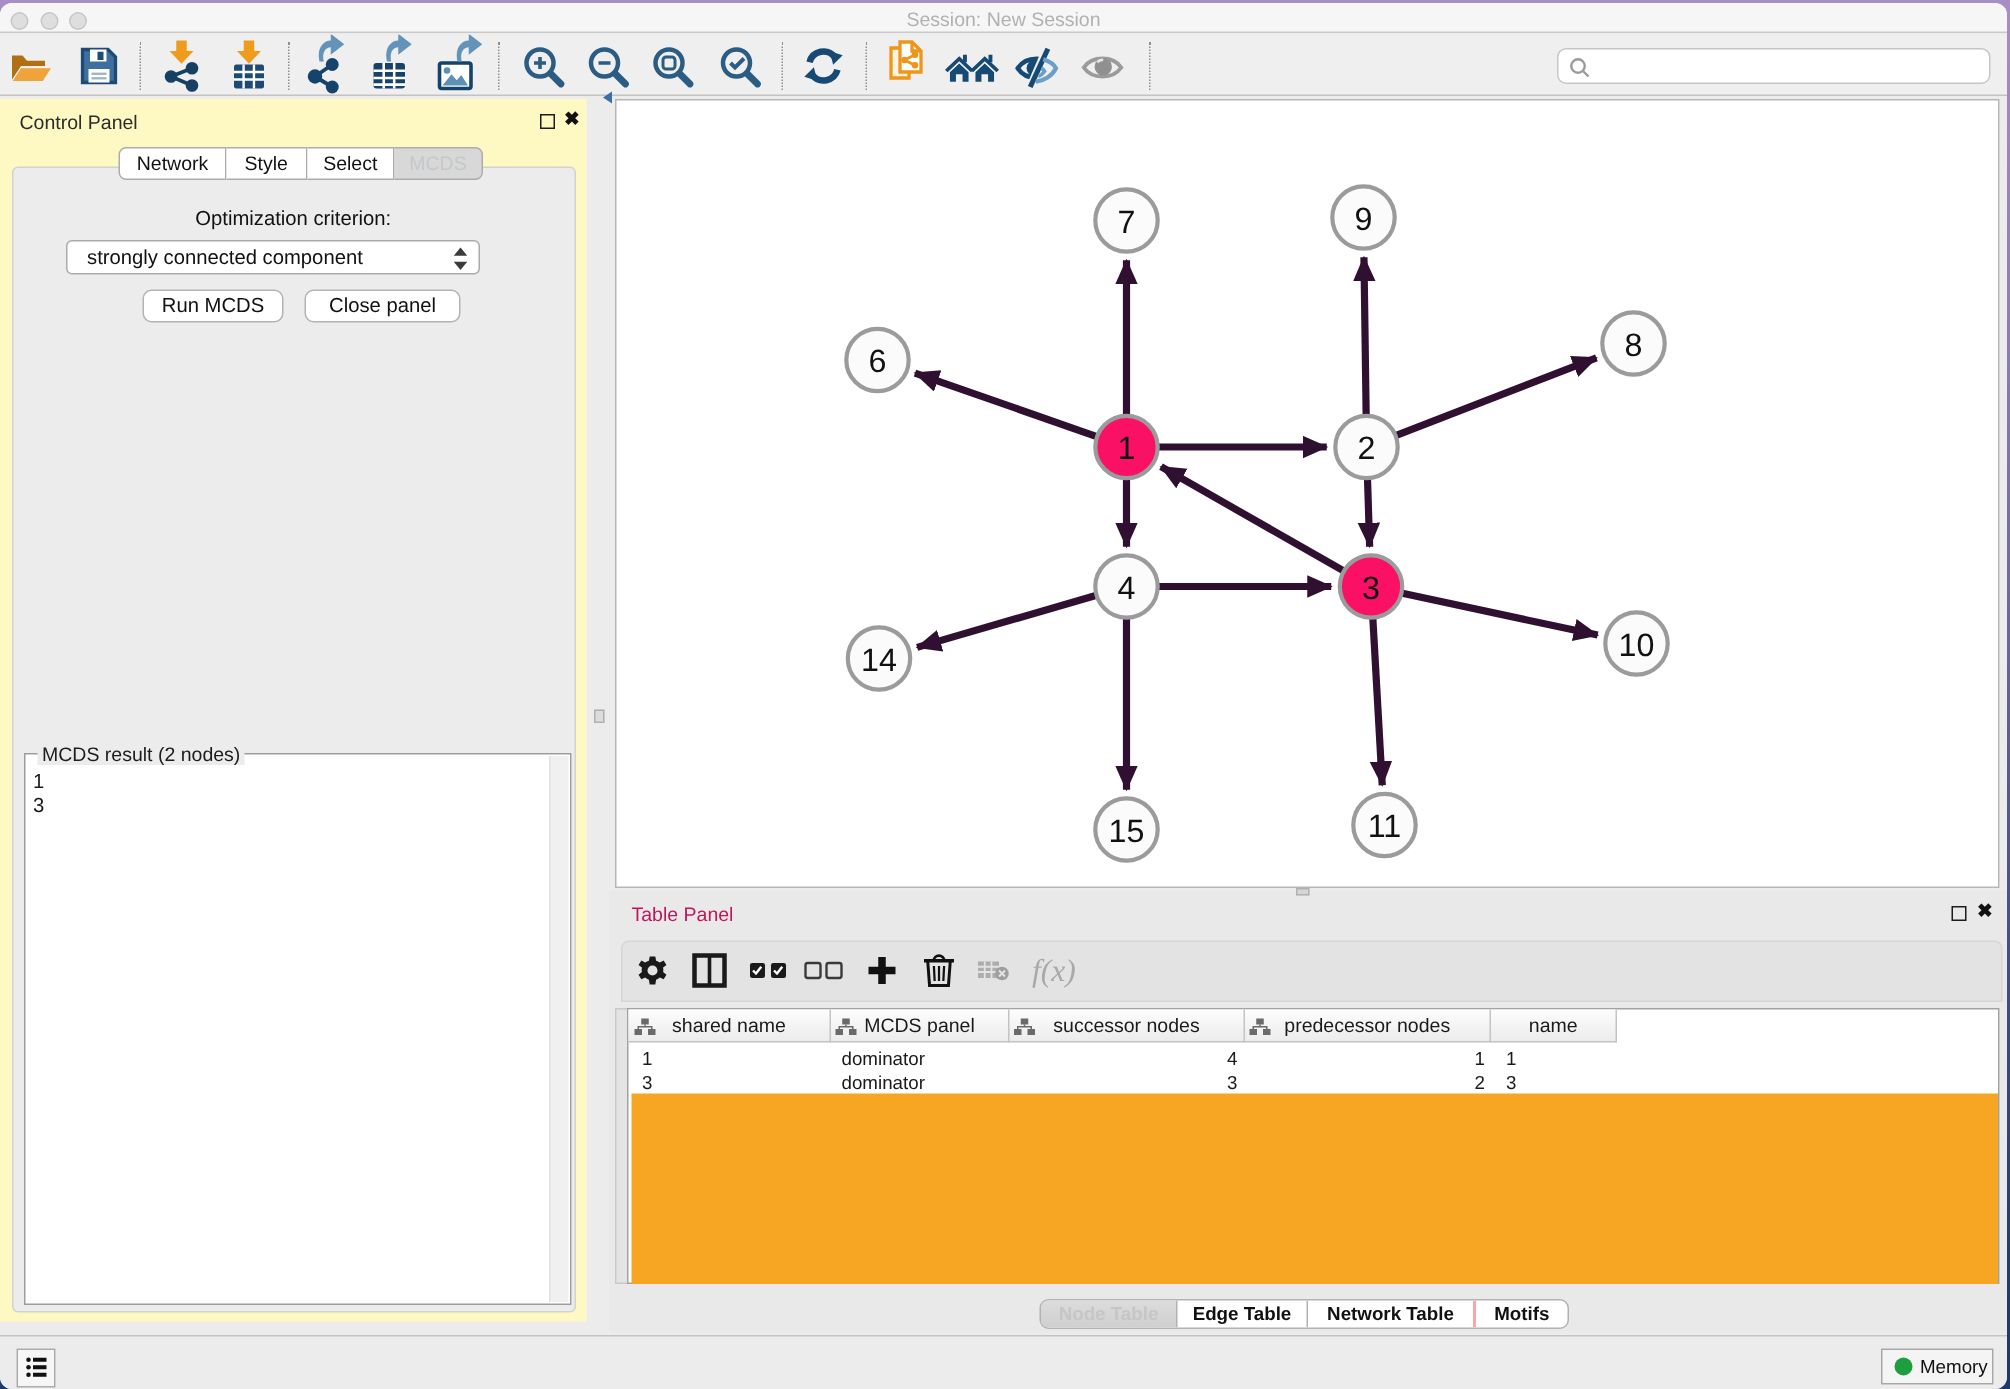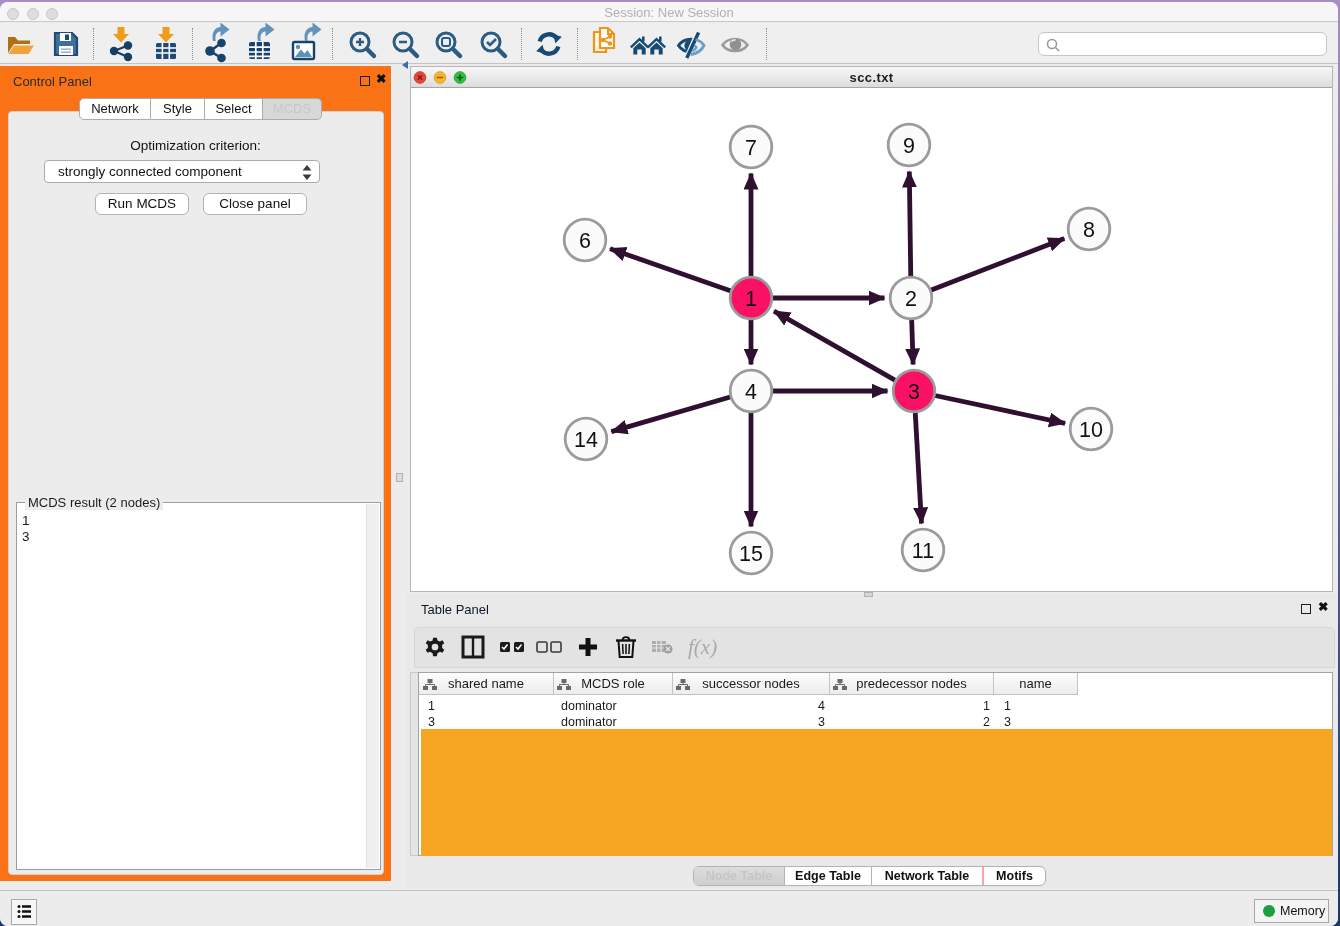--- a/index.html
+++ b/index.html
@@ -17,21 +17,21 @@
   font-size:13px; color:#b1b1b1; }
 
 #toolbar { position:absolute; left:0; top:21px; width:1338px; height:41px;
   background:#efefef; border-bottom:1px solid #c3c3c3; }
 .tsep { position:absolute; top:5px; height:32px; width:0;
   border-left:1px dotted #8f8f8f; }
 #search { position:absolute; left:1038px; top:9px; width:289px; height:24px;
   background:#fff; border:1px solid #c6c6c6; border-radius:6px; }
 
 #controlpanel { position:absolute; left:0; top:64px; width:391px; height:815px;
-  background:#f97316; }
+  background:#fef9c3; }
 #cp-inner { position:absolute; left:8px; top:45px; width:376px; height:764px;
   background:#ececec; border:1px solid #d2d2d2; border-radius:4px; }
 .cptab { position:absolute; top:32px; height:22px; background:#fff;
   border:1px solid #acacac; font-size:13px; color:#111; text-align:center;
   line-height:20px; z-index:3; }
 #netwin { position:absolute; left:410px; top:64px; width:923px; height:526px;
   background:#fff; border:1px solid #b6b6b6; }
 #nettitle { position:absolute; left:0; top:0; width:921px; height:21px;
   background:linear-gradient(180deg,#f6f6f6 0%,#ececec 45%,#dcdcdc 100%);
   border-bottom:1px solid #a5a5a5; }
@@ -229,31 +229,20 @@
     </div>
     <div style="position:absolute;left:95px;top:127px;width:94px;height:22px;background:#fff;border:1px solid #b3b3b3;border-radius:6px;text-align:center;font-size:13.5px;color:#111;line-height:20px;">Run MCDS</div>
     <div style="position:absolute;left:203px;top:127px;width:104px;height:22px;background:#fff;border:1px solid #b3b3b3;border-radius:6px;text-align:center;font-size:13.5px;color:#111;line-height:20px;">Close panel</div>
 
     <div style="position:absolute;left:16px;top:436px;width:365px;height:368px;background:#fff;border:1px solid #9d9d9d;"></div>
     <div style="position:absolute;left:366px;top:438px;width:13px;height:364px;background:#f0f0f0;border-left:1px solid #e2e2e2;"></div>
     <div style="position:absolute;left:25px;top:429px;background:#ececec;padding:0 3px;font-size:13px;color:#1c1c1c;text-align:right;">MCDS result (2 nodes)</div>
     <div style="position:absolute;left:22px;top:447px;font-size:13.5px;color:#1a1a1a;line-height:16px;">1<br>3</div>
   </div>
   <div id="netwin">
-    <div id="nettitle">
-      <svg width="70" height="21" style="position:absolute;left:0;top:0;">
-        <circle cx="9" cy="10.5" r="5.8" fill="#ee4338" stroke="#c63931" stroke-width="1"></circle>
-        <path d="M 6.8 8.3 L 11.2 12.7 M 11.2 8.3 L 6.8 12.7" stroke="#7e211b" stroke-width="1.5"></path>
-        <circle cx="29" cy="10.5" r="5.8" fill="#f6b42c" stroke="#dda321" stroke-width="1"></circle>
-        <path d="M 25.8 10.5 H 32.2" stroke="#985d12" stroke-width="1.7"></path>
-        <circle cx="49" cy="10.5" r="5.8" fill="#33bf40" stroke="#2aa735" stroke-width="1"></circle>
-        <path d="M 45.8 10.5 H 52.2 M 49 7.3 V 13.7" stroke="#13560e" stroke-width="1.6"></path>
-      </svg>
-      <div style="position:absolute;top:3px;width:100%;text-align:center;font-size:13px;font-weight:bold;color:#1c1c1c;letter-spacing:0.4px;">scc.txt</div>
-    </div>
     <svg width="921" height="503" style="position:absolute;left:0;top:20px;" font-family="Liberation Sans, sans-serif">
       <defs>
         <marker id="arw" markerWidth="18" markerHeight="16" refX="16" refY="7.5" orient="auto" markerUnits="userSpaceOnUse">
           <path d="M 0 0 L 17 7.5 L 0 15 Z" fill="#301031"></path>
         </marker>
       </defs>
       <g stroke="#301031" stroke-width="4.8" marker-end="url(#arw)">
         <path d="M 340.0 192.0 L 340.0 86.5"></path>
         <path d="M 322.1 204.7 L 199.0 161.7"></path>
         <path d="M 359.0 211.0 L 473.5 211.0"></path>
@@ -292,21 +281,21 @@
         <text x="340" y="312">4</text>
         <text x="503" y="312">3</text>
         <text x="175" y="360">14</text>
         <text x="680" y="350">10</text>
         <text x="340" y="474">15</text>
         <text x="512" y="471">11</text>
       </g>
     </svg>
   </div>
   <div id="tablepanel">
-    <div style="position:absolute;left:15px;top:8px;font-size:13px;color:#0f172a;">Table Panel</div>
+    <div style="position:absolute;left:15px;top:8px;font-size:13px;color:#be185d;">Table Panel</div>
     <div style="position:absolute;left:895px;top:10px;width:10px;height:10px;border:1.6px solid #1c1c1c;"></div>
     <div style="position:absolute;left:912px;top:5px;font-size:12.5px;font-weight:bold;color:#111;">✖</div>
     <div style="position:absolute;left:458px;top:-2px;width:9px;height:5px;background:#d6d6d6;border:1px solid #b2b2b2;"></div>
 
     <div style="position:absolute;left:8px;top:33px;width:921px;height:41px;background:#e3e3e3;border:1px solid #d6d6d6;border-radius:5px 5px 0 0;"></div>
     <svg width="330" height="41" style="position:absolute;left:0;top:33px;">
 
       <g transform="translate(29,20) scale(0.93)" fill="#1a1a1a">
         <path d="M -2 -10 L 2 -10 L 2.6 -7 A 7.5 7.5 0 0 1 5.2 -5.8 L 8 -7.2 L 10 -4 L 7.6 -2.1 A 7.5 7.5 0 0 1 7.6 1 L 10 3 L 8 6.2 L 5.2 5 A 7.5 7.5 0 0 1 2.6 6.6 L 2 10 L -2 10 L -2.6 6.6 A 7.5 7.5 0 0 1 -5.2 5 L -8 6.2 L -10 3 L -7.6 1 A 7.5 7.5 0 0 1 -7.6 -2.1 L -10 -4 L -8 -7.2 L -5.2 -5.8 A 7.5 7.5 0 0 1 -2.6 -7 Z"></path>
         <circle cx="0" cy="0" r="3.6" fill="#e3e3e3"></circle>
@@ -351,21 +340,21 @@
 
       <text x="282" y="27" font-family="Liberation Serif, serif" font-style="italic" font-size="21" fill="#a9a9a9">f(x)</text>
     </svg>
 
     <div style="position:absolute;left:4px;top:78px;width:9px;height:184px;background:#e4e4e4;border:1px solid #c9c9c9;"></div>
 
     <div style="position:absolute;left:12px;top:78px;width:915px;height:184px;background:#fff;border:1px solid #a2a2a2;">
       <div style="position:absolute;left:0;top:0;width:659px;height:22px;background:linear-gradient(180deg,#fdfdfd,#ececec);border-bottom:1px solid #c2c2c2;"></div>
 
       <div class="hdrcell" style="left:0;width:135px;height:22px;line-height:22px;">shared name</div>
-      <div class="hdrcell" style="left:135px;width:119px;height:22px;line-height:22px;">MCDS role</div>
+      <div class="hdrcell" style="left:135px;width:119px;height:22px;line-height:22px;">MCDS panel</div>
       <div class="hdrcell" style="left:254px;width:157px;height:22px;line-height:22px;">successor nodes</div>
       <div class="hdrcell" style="left:411px;width:164px;height:22px;line-height:22px;">predecessor nodes</div>
       <div class="hdrcell" style="left:575px;width:84px;height:22px;line-height:22px;">name</div>
 
       <svg width="700" height="22" style="position:absolute;left:0;top:0;pointer-events:none;">
         <g fill="#6a6a6a">
           <g transform="translate(7,6)">
               <rect x="1.5" y="0" width="5" height="4"></rect>
               <rect x="-3" y="7" width="5" height="4"></rect>
               <rect x="6" y="7" width="5" height="4"></rect>

